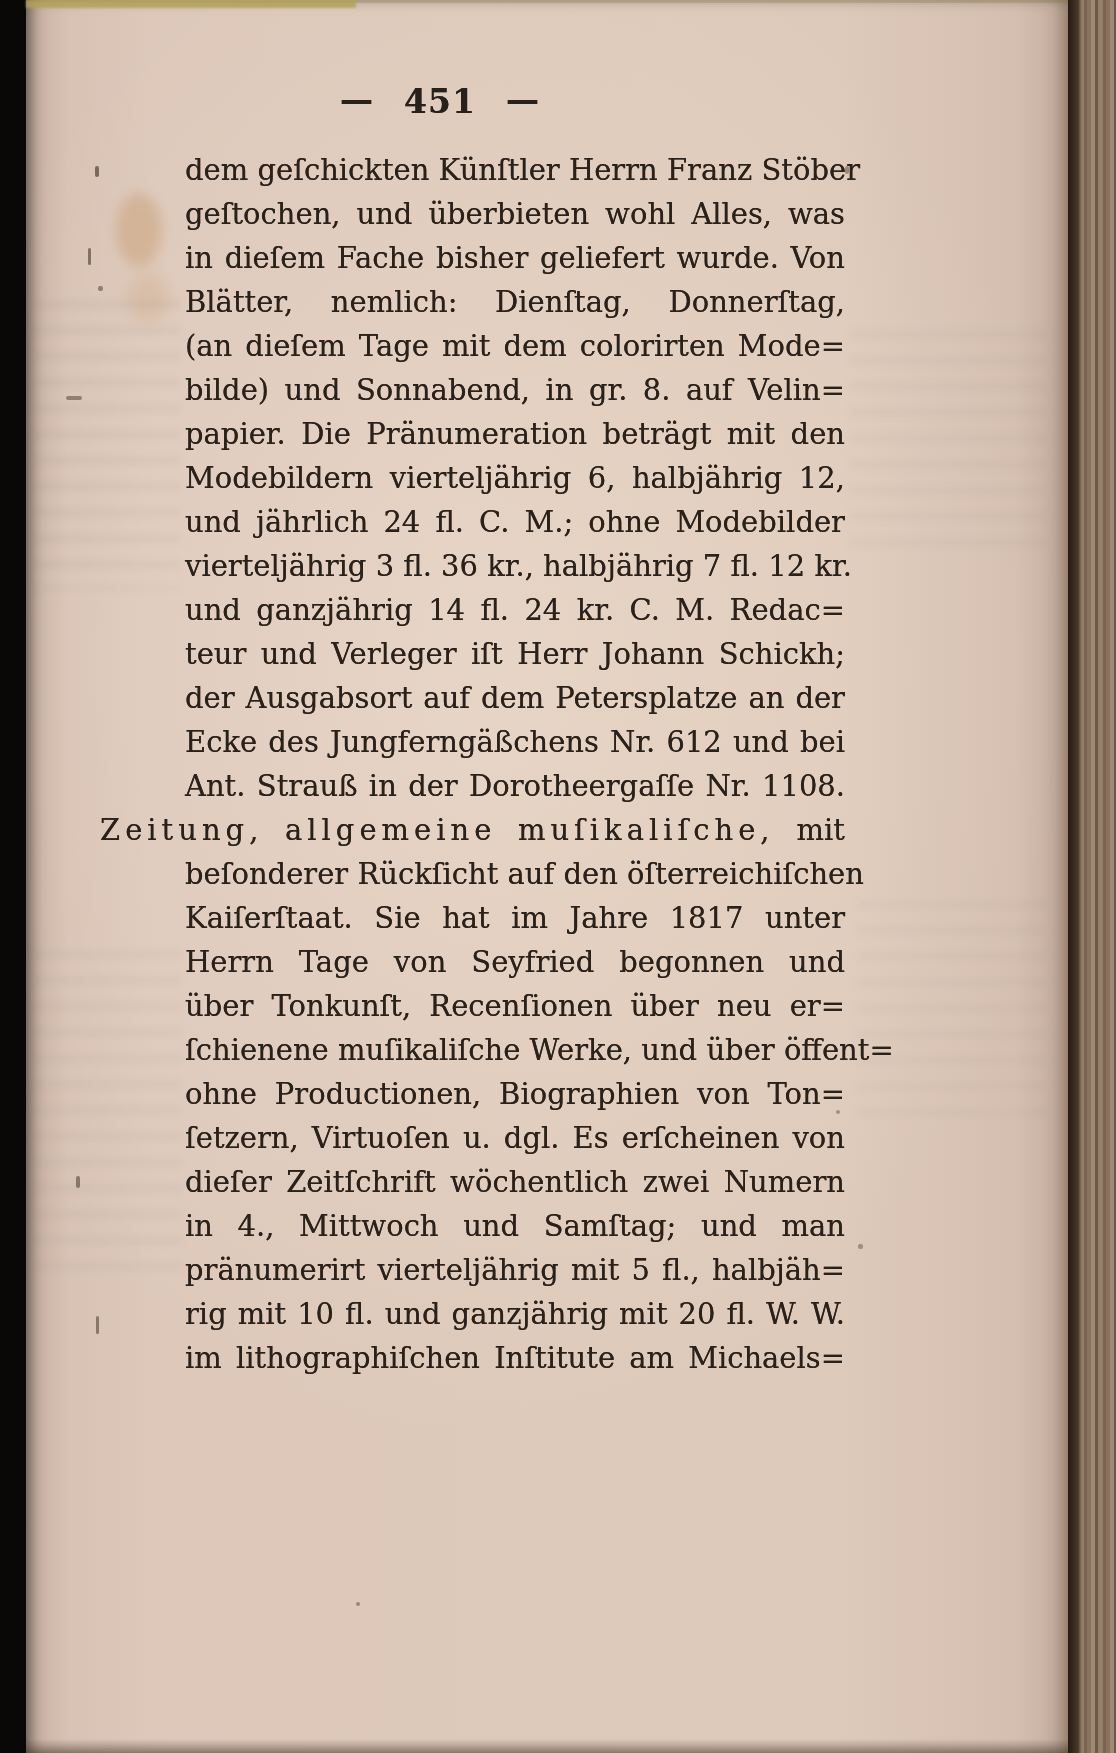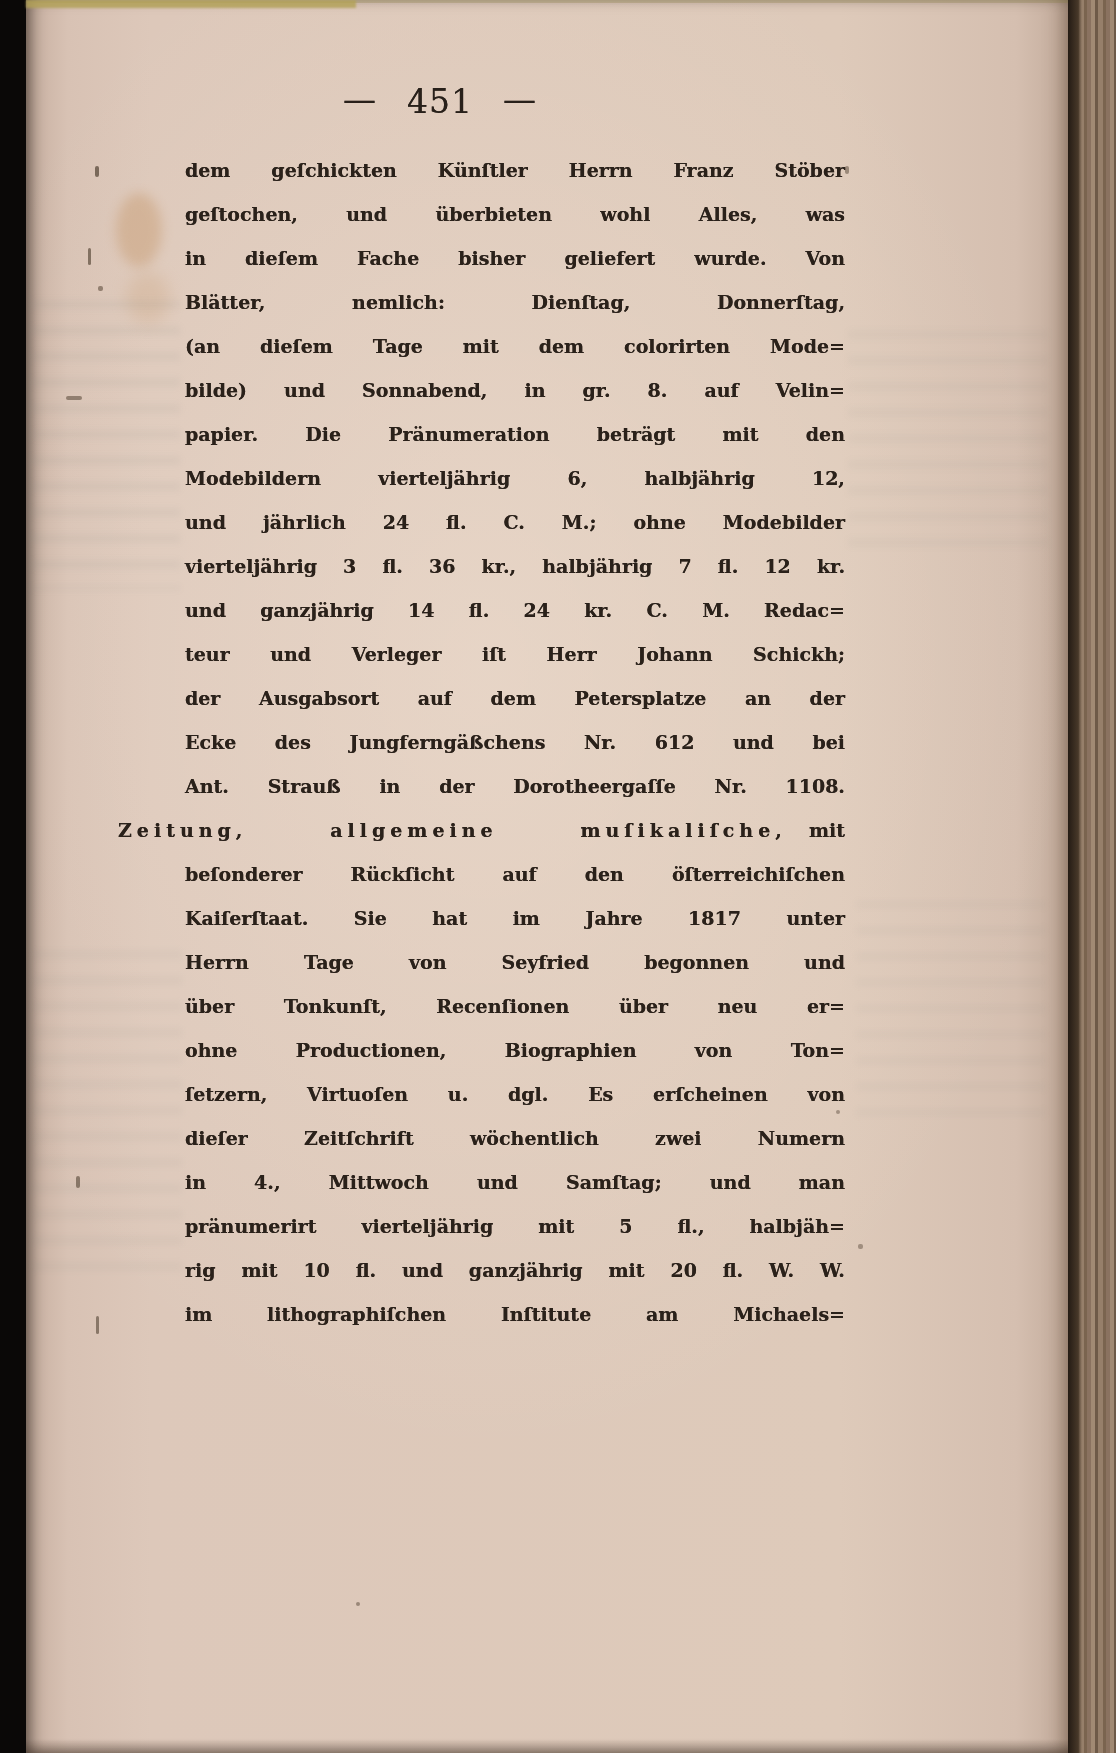--- a/index.html
+++ b/index.html
@@ -45,38 +45,38 @@
     background:#b3a256; opacity:.8; filter:blur(1px);
   }
   .top-line {
     position:absolute; left:26px; top:0; width:1042px; height:3px;
     background:rgba(140,128,70,.30);
   }
 
   
   .header {
     position:absolute; left:100px; top:80px; width:680px;
-    text-align:center; font-size:33px; line-height:44px; font-weight:400;
+    text-align:center; font-size:33px; line-height:44px; font-weight:700;
     color:#28201a; letter-spacing:1px;
     text-shadow:0 0 .6px rgba(40,32,26,.75);
   }
   .header .dash { margin:0 30px; position:relative; top:-2px; }
 
   .textblock {
     position:absolute; left:185px; top:148px; width:660px;
-    font-size:19px; font-weight:700; color:#2a211a;
+    font-size:29px; font-weight:400; color:#2a211a;
     text-shadow:0 0 .6px rgba(42,33,26,.8);
   }
   .line {
     height:44px; line-height:44px; white-space:nowrap;
     text-align:justify; text-align-last:justify;
     overflow:visible;
   }
   .entry { margin-left:-85px; }
-  .sperr { letter-spacing:5px;margin-left:18px; }
+  .sperr { letter-spacing:5px; }
   .rest { margin-left:22px; }
 
   
   .stain { position:absolute; border-radius:50%; pointer-events:none; }
   .stain1 { left:90px; top:193px; width:46px; height:74px; background:#c69a6f; opacity:.45; filter:blur(6px); }
   .stain2 { left:100px; top:272px; width:44px; height:52px; background:#c9a078; opacity:.28; filter:blur(8px); }
   .speck { position:absolute; background:#473828; border-radius:2px; pointer-events:none; }
   .showthrough {
     position:absolute; pointer-events:none; filter:blur(3px); opacity:.5;
     background:repeating-linear-gradient(180deg, rgba(125,130,124,.16) 0 9px, rgba(0,0,0,0) 9px 26px);
@@ -116,20 +116,21 @@
     <div class="line">der Ausgabsort auf dem Petersplatze an der</div>
     <div class="line">Ecke des Jungferngäßchens Nr. 612 und bei</div>
     <div class="line">Ant. Strauß in der Dorotheergaſſe Nr. 1108.</div>
 
     <div class="line entry"><span class="sperr">Zeitung, allgemeine muſikaliſche,</span><span class="rest">mit</span></div>
 
     <div class="line">beſonderer Rückſicht auf den öſterreichiſchen</div>
     <div class="line">Kaiſerſtaat. Sie hat im Jahre 1817 unter</div>
     <div class="line">Herrn Tage von Seyfried begonnen und</div>
     <div class="line">über Tonkunſt, Recenſionen über neu er=</div>
+    <div class="line">ſchienene muſikaliſche Werke, und über öffent=</div>
     <div class="line">ohne Productionen, Biographien von Ton=</div>
     <div class="line">ſetzern, Virtuoſen u. dgl. Es erſcheinen von</div>
     <div class="line">dieſer Zeitſchrift wöchentlich zwei Numern</div>
     <div class="line">in 4., Mittwoch und Samſtag; und man</div>
     <div class="line">pränumerirt vierteljährig mit 5 fl., halbjäh=</div>
     <div class="line">rig mit 10 fl. und ganzjährig mit 20 fl. W. W.</div>
     <div class="line">im lithographiſchen Inſtitute am Michaels=</div>
   </div>
 
   <div class="speck" style="left:95px; top:166px; width:4px; height:11px; opacity:.65;"></div>

